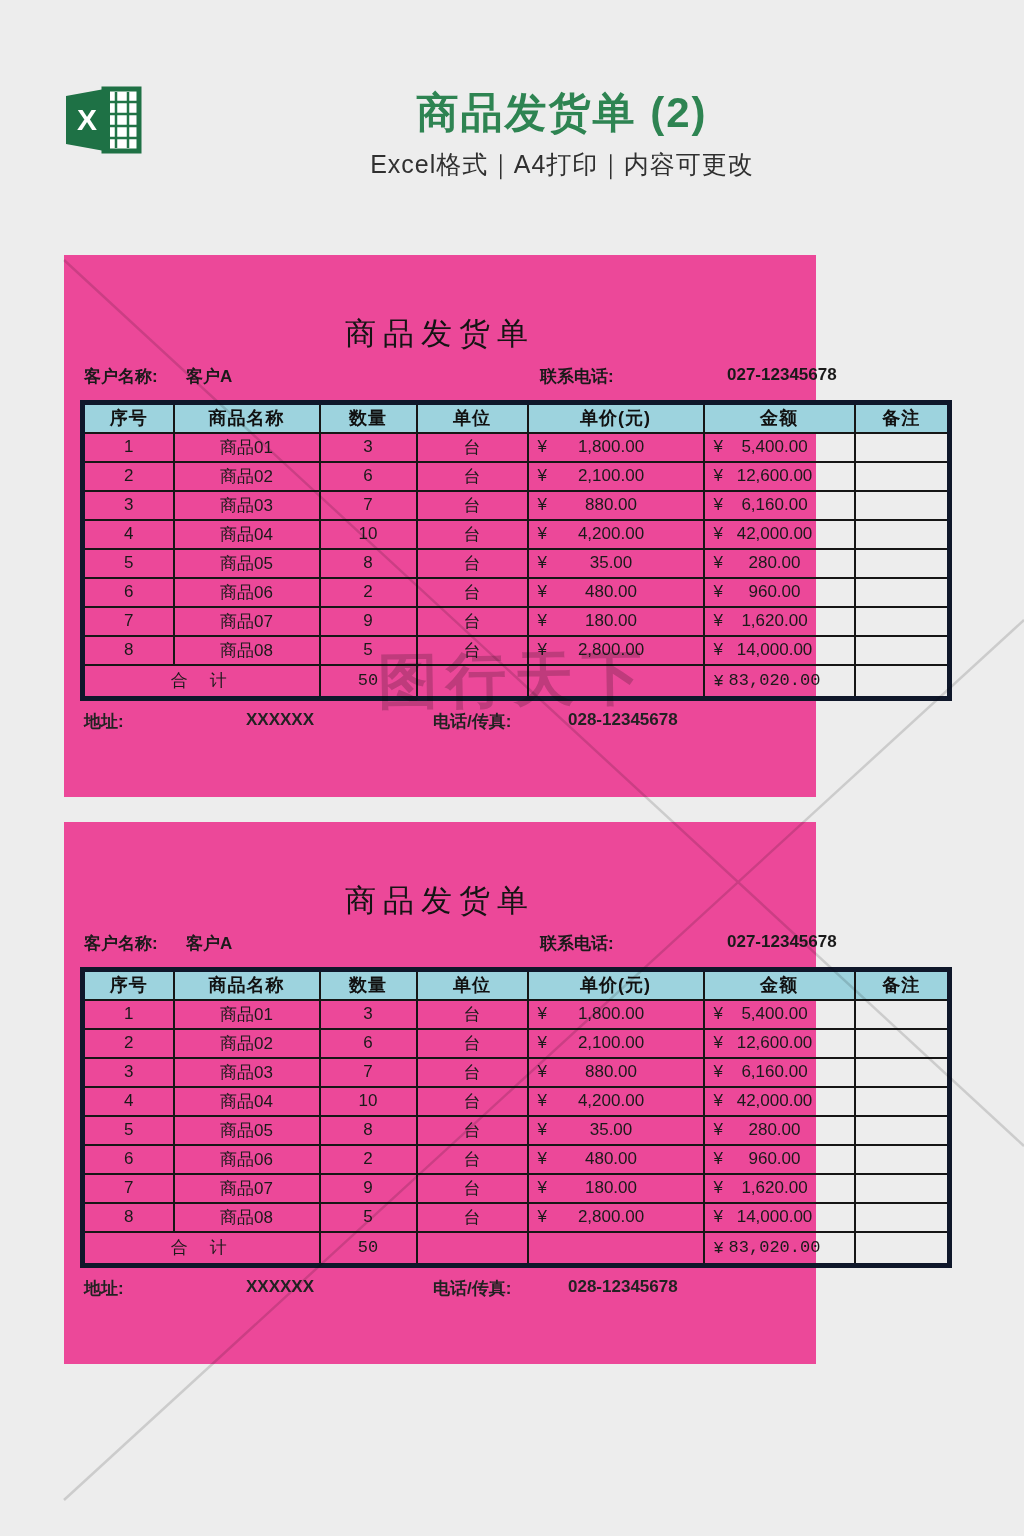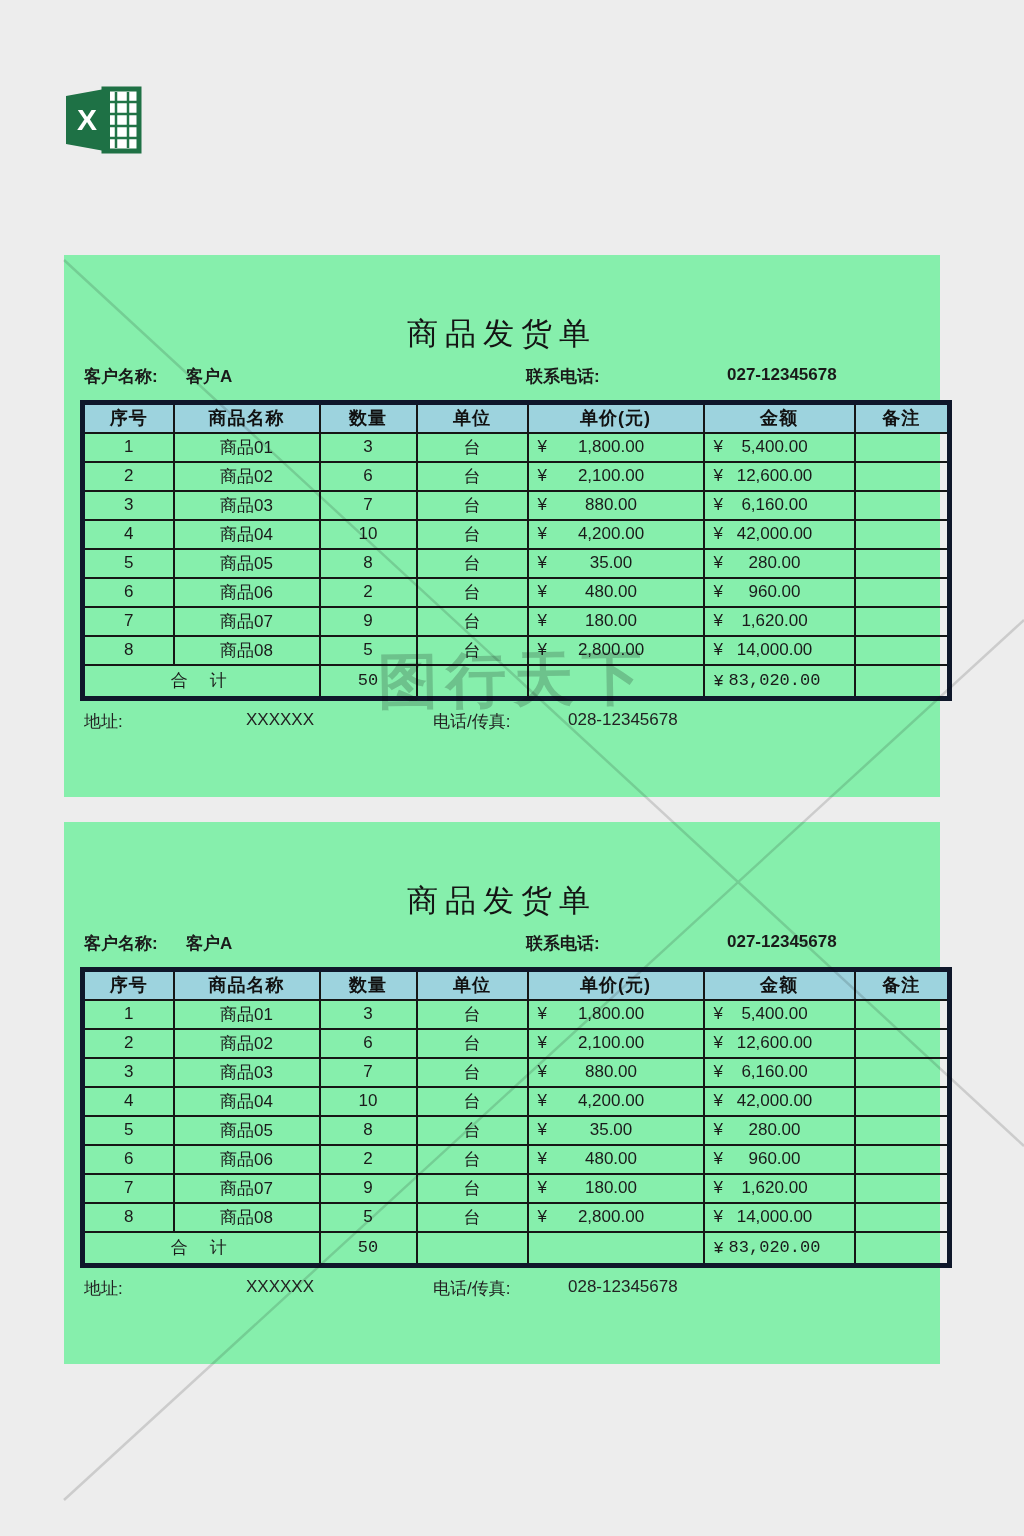--- a/index.html
+++ b/index.html
@@ -7,47 +7,47 @@
   body { font-family:"Liberation Sans","DejaVu Sans",sans-serif; }
   .page { position:relative; width:1024px; height:1536px; background:#EDEDED; overflow:hidden; }
 
   
   .doc-header { position:absolute; left:140px; width:844px; top:0; text-align:center; }
   .doc-title { margin-top:88px; font-size:42px; line-height:1.2; font-weight:bold; color:#2E8452; letter-spacing:2px; }
   .doc-subtitle { margin-top:10px; font-size:25px; font-weight:500; color:#303030; letter-spacing:1px; }
   .excel-icon { position:absolute; left:66px; top:86px; }
 
   
-  .panel { position:absolute; left:64px; width:876px; height:542px; background:#86efac; }
+  .panel { position:absolute; left:64px; width:752px; height:542px; background:#ec4899; }
   .panel-1 { top:255px; }
   .panel-2 { top:822px; }
 
   .invoice-title { position:absolute; top:58px; left:0; width:100%; text-align:center;
     font-family:"DejaVu Serif","Liberation Serif",serif; font-weight:400;
     font-size:31px; color:#141414; letter-spacing:7px; }
 
   .info-row { position:absolute; top:110px; left:0; width:100%; height:26px; font-size:17px; font-weight:bold; color:#1a1a1a; }
   .info-row span { position:absolute; white-space:nowrap; }
   .lbl-customer { left:20px; }
   .val-customer { left:122px; }
-  .lbl-phone    { left:462px; }
+  .lbl-phone    { left:476px; }
   .val-phone    { left:663px; }
 
   table.items { position:absolute; top:145px; left:16px; width:867px;
     border-collapse:collapse; table-layout:fixed; border:5px solid #0f172a; }
   table.items th, table.items td { border:2px solid #161616; overflow:hidden; white-space:nowrap; }
   table.items th { height:30px; background:#9DD3DE; font-size:18px; font-weight:bold; color:#111; letter-spacing:1px; }
   table.items td { height:29px; font-size:17px; color:#1a1a1a; text-align:center; font-weight:400; }
   td.money { position:relative; text-align:right; padding-right:9px; }
   td.money .cur { position:absolute; left:9px; top:50%; transform:translateY(-50%); }
   tr.total-row td { height:34px;font-family:Liberation Mono, monospace; }
   td.total-label { font-size:18px; font-weight:bold; letter-spacing:6px; }
 
   .footer-row { position:absolute; top:455px; left:0; width:100%; height:24px; font-size:17px; color:#222; }
-  .footer-row span { position:absolute; white-space:nowrap; }
+  .footer-row span { position:absolute; white-space:nowrap;font-weight:bold; }
   .lbl-address { left:20px; }
   .val-address { left:182px; }
   .lbl-fax     { left:369px; }
   .val-fax     { left:504px; }
 
   
   .watermark-text { position:absolute; left:378px; top:640px; z-index:5; pointer-events:none;
     font-family:"DejaVu Serif","Liberation Serif",serif; font-weight:bold;
     font-size:60px; letter-spacing:8px; color:#CFCFCF; mix-blend-mode:multiply; transform:rotate(-1deg); }
   .watermark-lines { position:absolute; left:0; top:0; z-index:5; pointer-events:none; mix-blend-mode:multiply; }
@@ -62,20 +62,24 @@
     <line x1="50" y1="6" x2="50" y2="62" stroke="#217346" stroke-width="2.5"></line>
     <line x1="62" y1="6" x2="62" y2="62" stroke="#217346" stroke-width="2.5"></line>
     <line x1="41" y1="16" x2="71" y2="16" stroke="#217346" stroke-width="2.5"></line>
     <line x1="41" y1="28" x2="71" y2="28" stroke="#217346" stroke-width="2.5"></line>
     <line x1="41" y1="40" x2="71" y2="40" stroke="#217346" stroke-width="2.5"></line>
     <line x1="41" y1="52" x2="71" y2="52" stroke="#217346" stroke-width="2.5"></line>
     <polygon points="0,10 44,2 44,66 0,58" fill="#1E7145"></polygon>
     <text x="21" y="44" text-anchor="middle" font-family="Liberation Sans, DejaVu Sans, sans-serif" font-size="30" font-weight="bold" fill="#FFFFFF">X</text>
   </svg>
 
+  <header class="doc-header">
+    <div class="doc-title" style="color: rgb(46, 132, 82);">商品发货单 (2)</div>
+    <div class="doc-subtitle">Excel格式｜A4打印｜内容可更改</div>
+  </header>
 
   <section class="panel panel-1">
     <h2 class="invoice-title">商品发货单</h2>
 
     <div class="info-row">
       <span class="lbl-customer">客户名称:</span>
       <span class="val-customer">客户A</span>
       <span class="lbl-phone">联系电话:</span>
       <span class="val-phone">027-12345678</span>
     </div>

